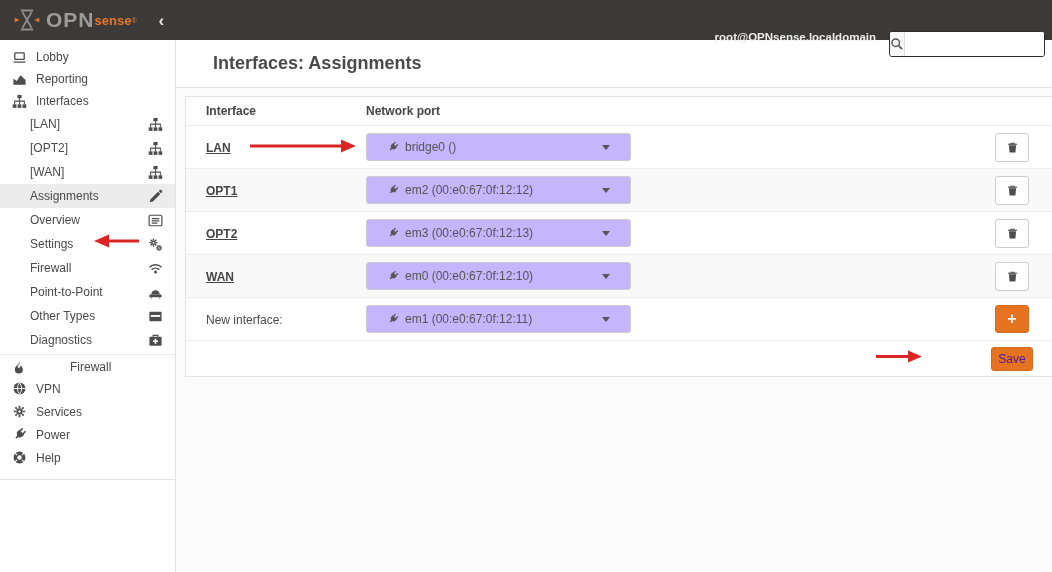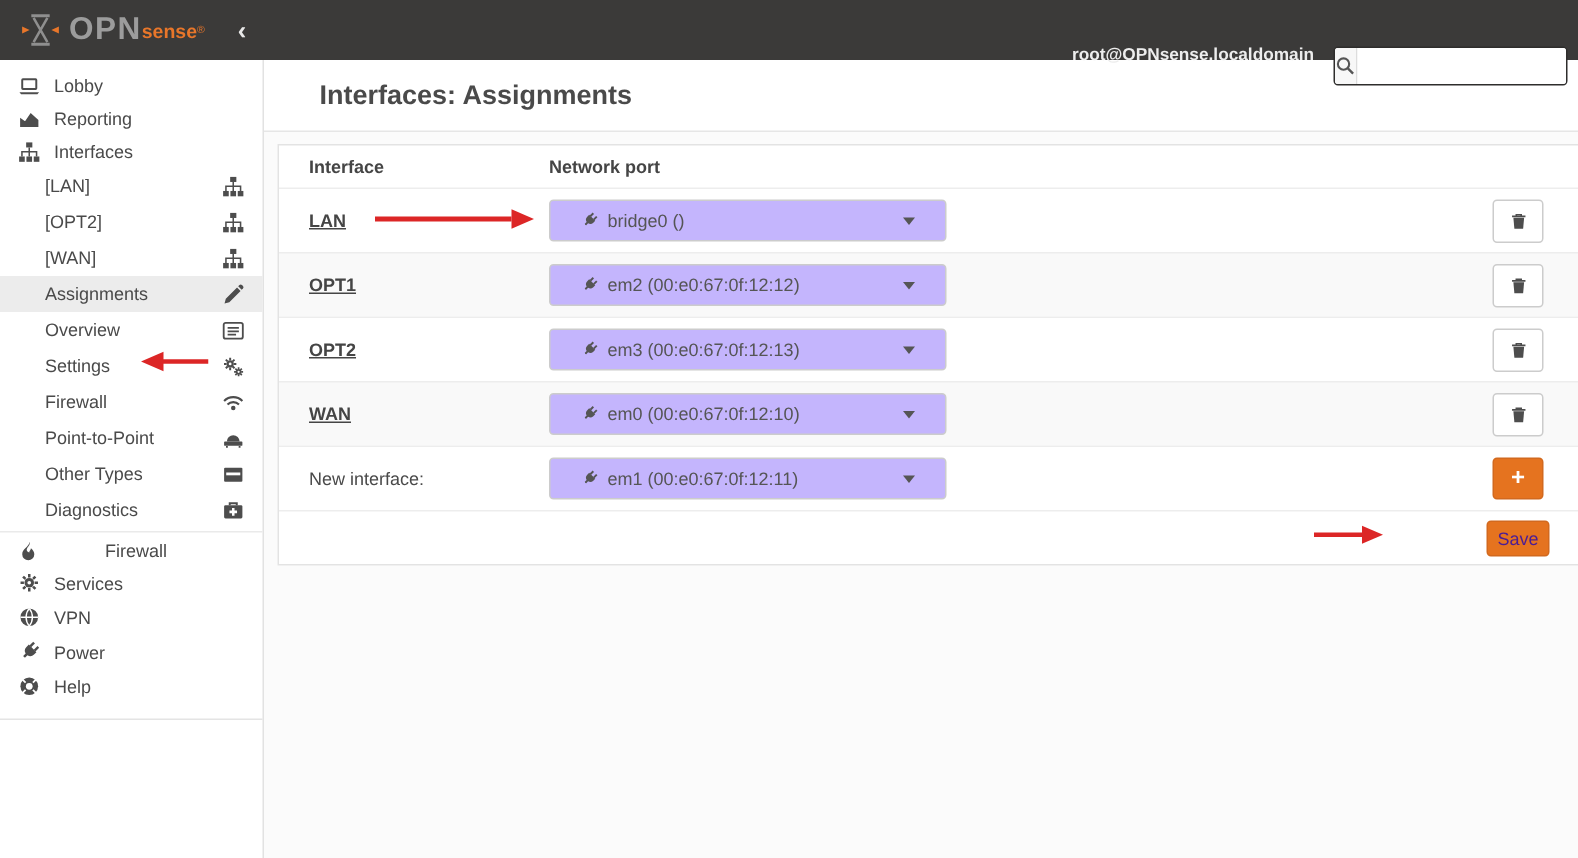--- a/index.html
+++ b/index.html
@@ -315,32 +315,32 @@
     <span class="ic ic-l">
         <svg>
           <use href="#i-fire"></use>
         </svg>
       </span>
     <span>Firewall</span>
   </div>
   <div class="s-item s-bottom">
     <span class="ic ic-l">
         <svg>
+          <use href="#i-globe"></use>
+        </svg>
+      </span>
+    <span>VPN</span>
+  </div>
+  <div class="s-item s-bottom">
+    <span class="ic ic-l">
+        <svg>
           <use href="#i-cog"></use>
         </svg>
       </span>
     <span>Services</span>
-  </div>
-  <div class="s-item s-bottom">
-    <span class="ic ic-l">
-        <svg>
-          <use href="#i-globe"></use>
-        </svg>
-      </span>
-    <span>VPN</span>
   </div>
   <div class="s-item s-bottom">
     <span class="ic ic-l">
         <svg>
           <use href="#i-plug"></use>
         </svg>
       </span>
     <span>Power</span>
   </div>
   <div class="s-item s-bottom">

